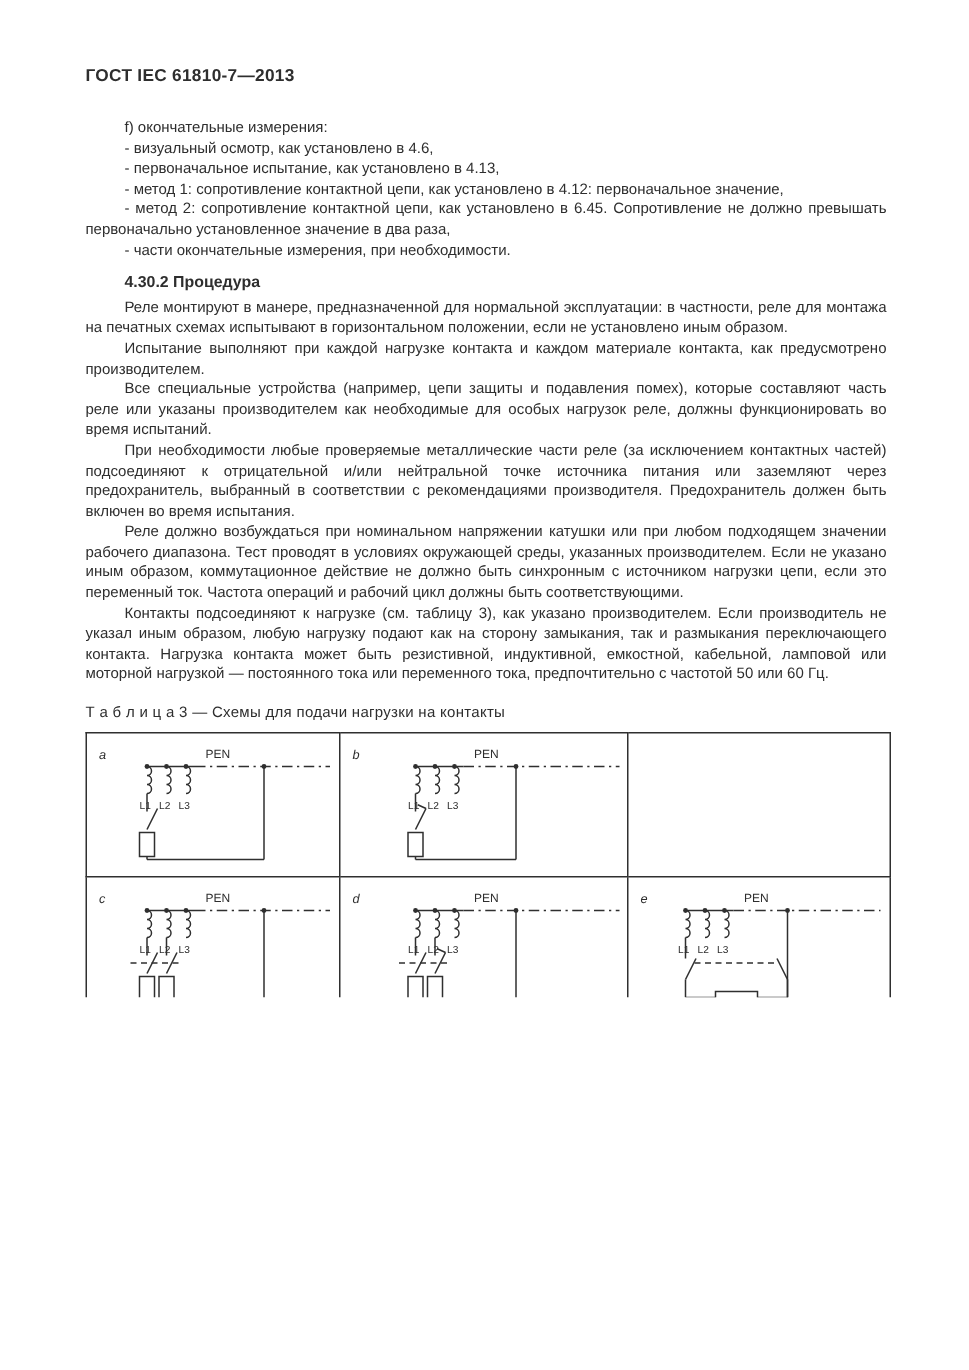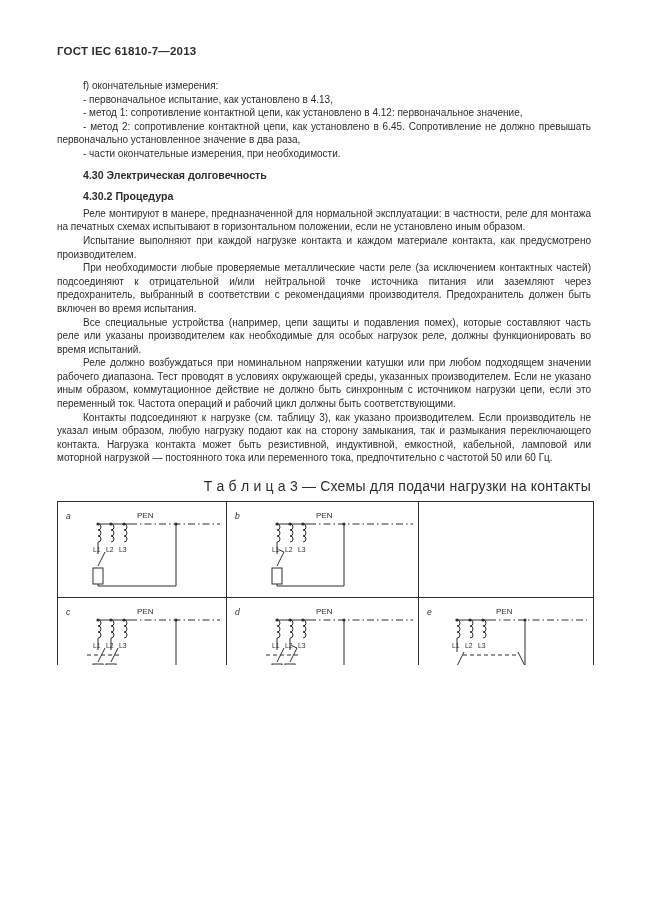--- a/index.html
+++ b/index.html
@@ -38,24 +38,23 @@
     margin:8px 0 3px 0 !important;
   }
   .note{
     font-size:9.2px;
     line-height:11.6px;
     text-indent:26px;
     text-align:justify;
     margin:4px 0 5px 0 !important;
   }
   .tbl-caption{
-    font-size:14px;
+    font-size:10px;
     margin:13px 0 7px 0;
     letter-spacing:0.2px;
-    text-align:right;
   }
   table.circuits{
     border-collapse:collapse;
     table-layout:fixed;
     width:536px;
   }
   table.circuits td{
     border:1px solid #2f2f2f;
     padding:0;
     vertical-align:top;
@@ -72,30 +71,30 @@
 </head>
 <body>
 
 <div class="page">
   <div class="content">
 
     <p class="doc-code">ГОСТ IEC 61810-7—2013</p>
 
     <div class="flow" id="text-flow">
         <p class="p">f) окончательные измерения:</p>
+        <p class="p">- визуальный осмотр, как установлено в 4.6,</p>
         <p class="p">- первоначальное испытание, как установлено в 4.13,</p>
         <p class="p">- метод 1: сопротивление контактной цепи, как установлено в  4.12: первоначальное значение,</p>
         <p class="p">- метод 2: сопротивление контактной цепи, как установлено в 6.45. Сопротивление не должно превышать первоначально установленное значение в два раза,</p>
         <p class="p">- части окончательные измерения, при необходимости.</p>
-        <p class="p h">4.30 Электрическая долговечность</p>
         <p class="p h">4.30.2 Процедура</p>
         <p class="p">Реле монтируют в манере, предназначенной для нормальной эксплуатации: в частности, реле для монтажа на печатных схемах испытывают в горизонтальном положении, если не установлено иным образом.</p>
         <p class="p">Испытание выполняют при каждой нагрузке контакта и каждом материале контакта, как предусмотрено производителем.</p>
+        <p class="p">Все специальные устройства (например, цепи защиты и подавления помех), которые составляют часть реле или указаны производителем как необходимые для особых нагрузок реле, должны функционировать во время испытаний.</p>
         <p class="p">При необходимости любые проверяемые металлические части реле (за исключением контактных частей) подсоединяют к отрицательной и/или нейтральной точке источника питания или заземляют через предохранитель, выбранный в соответствии с рекомендациями производителя. Предохранитель должен быть включен во время испытания.</p>
-        <p class="p">Все специальные устройства (например, цепи защиты и подавления помех), которые составляют часть реле или указаны производителем как необходимые для особых нагрузок реле, должны функционировать во время испытаний.</p>
         <p class="p">Реле  должно  возбуждаться  при номинальном напряжении катушки или при любом подходящем значении рабочего диапазона. Тест проводят в условиях окружающей среды, указанных производителем. Если не указано  иным  образом,  коммутационное действие не должно быть синхронным с источником нагрузки цепи,  если  это  переменный  ток.  Частота  операций и рабочий цикл должны быть соответствующими.</p>
         <p class="p">Контакты подсоединяют к нагрузке (см. таблицу 3), как указано производителем. Если производитель не указал иным образом, любую нагрузку подают как на сторону замыкания, так и размыкания переключающего  контакта.  Нагрузка  контакта  может  быть  резистивной,  индуктивной,  емкостной,  кабельной, ламповой или моторной нагрузкой — постоянного тока или переменного тока, предпочтительно с частотой 50 или 60 Гц.</p>
       </div>
 
     <p class="tbl-caption">Т а б л и ц а   3  —   Схемы для подачи нагрузки на  контакты</p>
 
     <table class="circuits">
       <colgroup>
         <col style="width:169px">
           <col style="width:192px">

